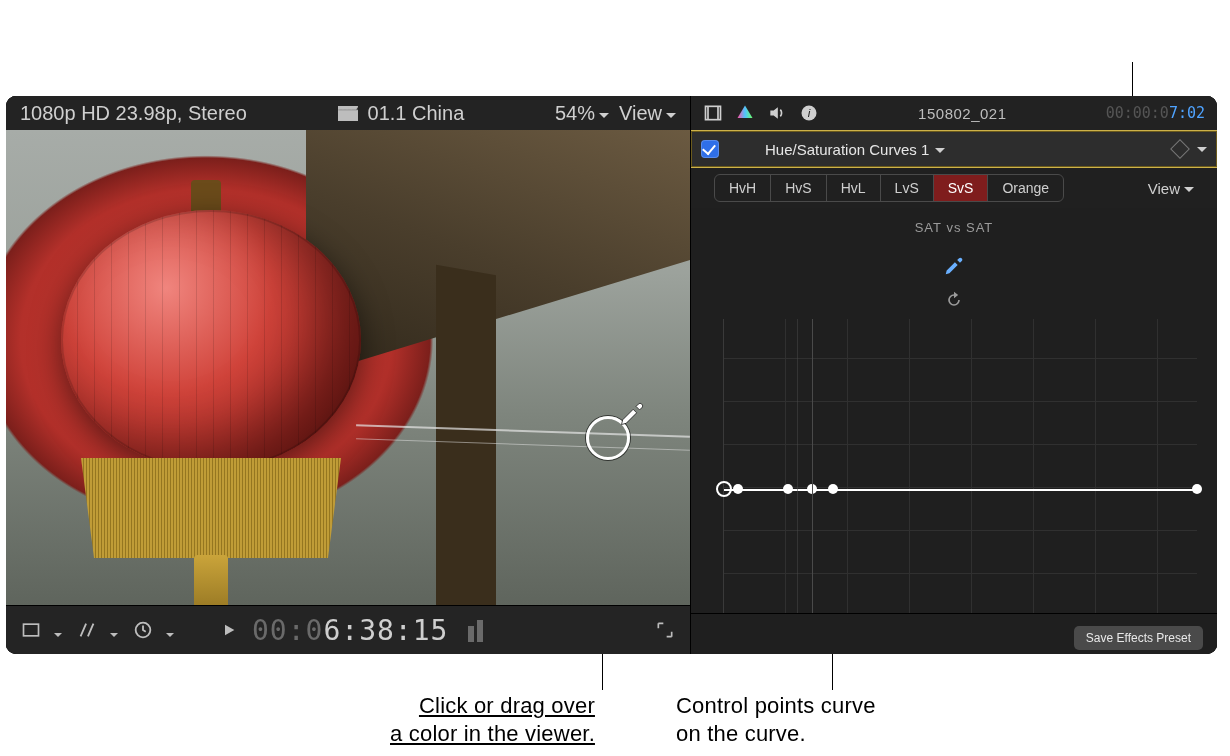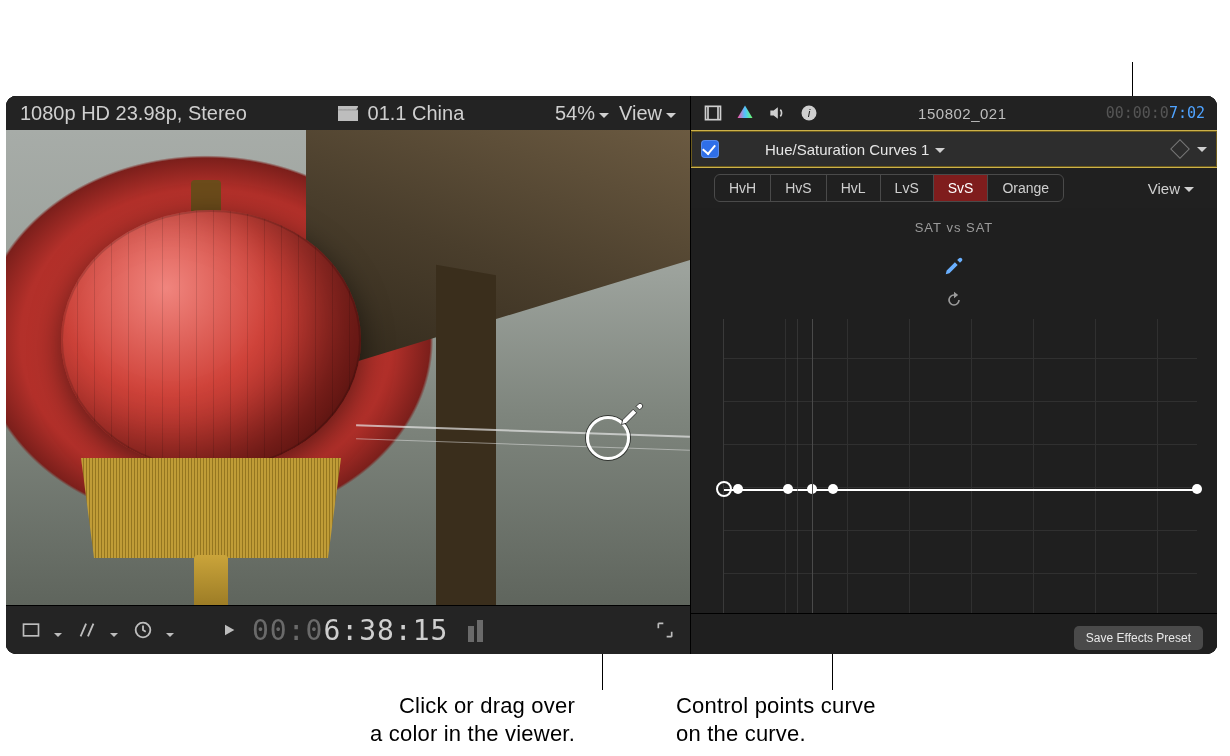--- a/index.html
+++ b/index.html
@@ -115,21 +115,21 @@
 
 </style>
 </head>
 <body>
 
 <div class="canvas">
 
   <div class="lead v" style="left:1132px;top:62px;height:148px;"></div>
   <div class="lead h" style="left:1132px;top:62px;width:1px;"></div>
 
-  <div class="callout" style="left:370px;top:692px;white-space:pre;text-align:right;">Click or drag over
+  <div class="callout" style="left:390px;top:692px;white-space:pre;text-align:right;text-decoration:underline;">Click or drag over
 a color in the viewer.</div>
   <div class="lead v" style="left:602px;top:418px;height:272px;"></div>
 
   <div class="callout" style="left:676px;top:692px;white-space:pre;text-align:left;">Control points curve
 on the curve.</div>
   <div class="lead v" style="left:832px;top:422px;height:268px;"></div>
 
   <div class="app">
     <div class="split">
 

